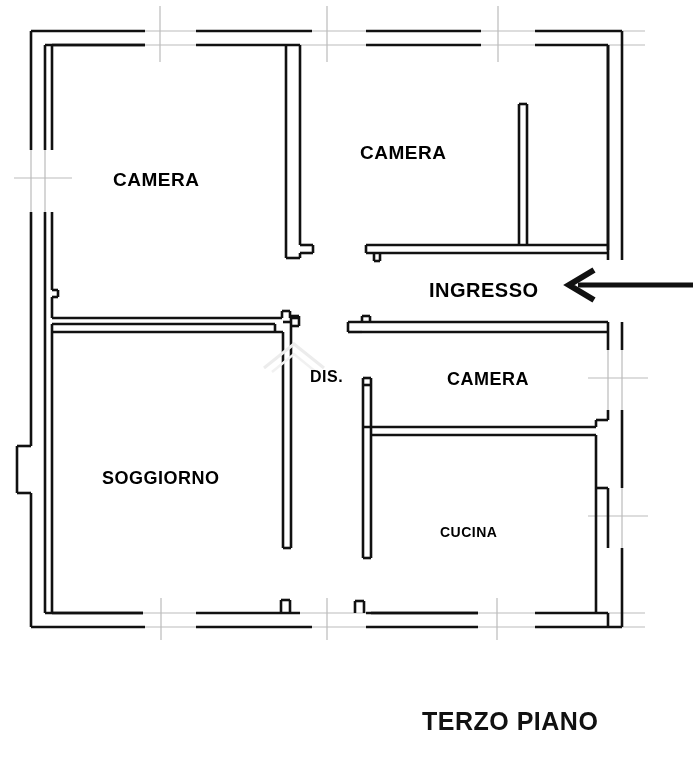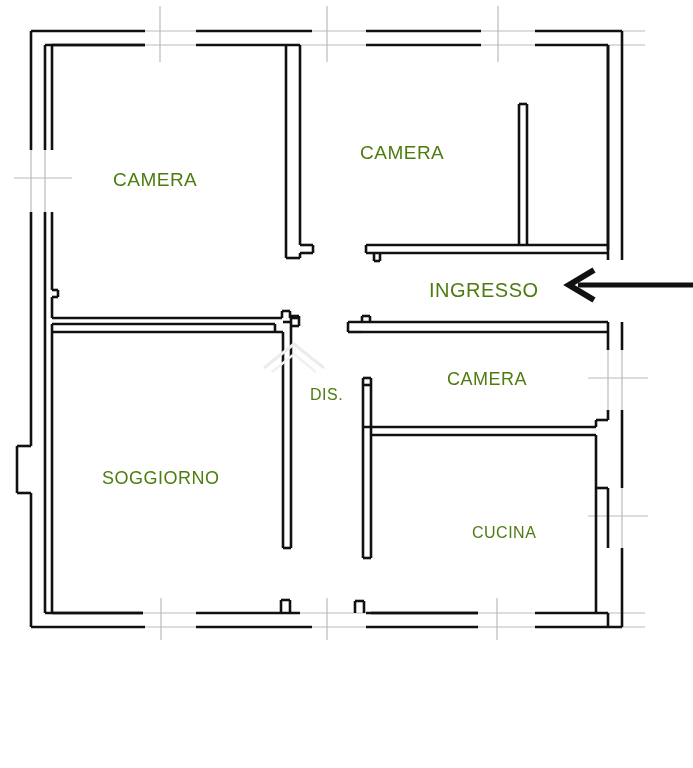--- a/index.html
+++ b/index.html
@@ -21,34 +21,34 @@
     position: absolute;
     left: 0;
     top: 0;
     width: 693px;
     height: 768px;
     display: block;
   }
   .room-label {
     position: absolute;
     font-family: "Liberation Sans", sans-serif;
-    font-weight: normal;
-    color: #4d7c0f;
+    font-weight: bold;
+    color: #000000;
     letter-spacing: 0.5px;
     white-space: nowrap;
     line-height: 1;
     user-select: none;
   }
   .lbl-camera-left  { left: 113px; top: 170px; font-size: 19px; }
   .lbl-camera-right { left: 360px; top: 143px; font-size: 19px; }
   .lbl-ingresso     { left: 429px; top: 280px; font-size: 20px; }
-  .lbl-dis          { left: 310px; top: 369px; font-size: 16px; margin-top: 18px; }
+  .lbl-dis          { left: 310px; top: 369px; font-size: 16px; }
   .lbl-bagno        { left: 447px; top: 370px; font-size: 18px; }
   .lbl-soggiorno    { left: 102px; top: 469px; font-size: 18px; text-align: center; }
-  .lbl-cucina       { left: 440px; top: 525px; font-size: 16px; margin-left: 32px; }
+  .lbl-cucina       { left: 440px; top: 525px; font-size: 14px; }
   .floor-title {
     position: absolute;
     left: 422px;
     top: 707px;
     font-family: "Liberation Sans", sans-serif;
     font-weight: bold;
     font-size: 25px;
     color: #111111;
     letter-spacing: 0.5px;
     white-space: nowrap;
@@ -285,14 +285,15 @@
   </svg>
 
   <div class="room-label lbl-camera-left">CAMERA</div>
   <div class="room-label lbl-camera-right">CAMERA</div>
   <div class="room-label lbl-ingresso">INGRESSO</div>
   <div class="room-label lbl-dis">DIS.</div>
   <div class="room-label lbl-bagno">CAMERA</div>
   <div class="room-label lbl-soggiorno">SOGGIORNO</div>
   <div class="room-label lbl-cucina">CUCINA</div>
 
+  <div class="floor-title">TERZO PIANO</div>
 
 </div>
 
 </body></html>

